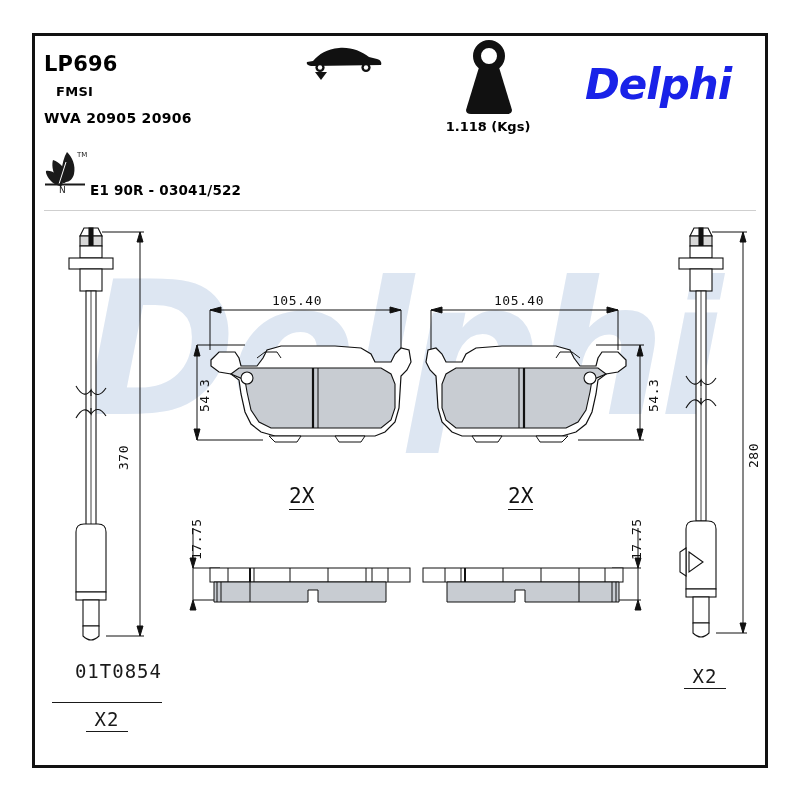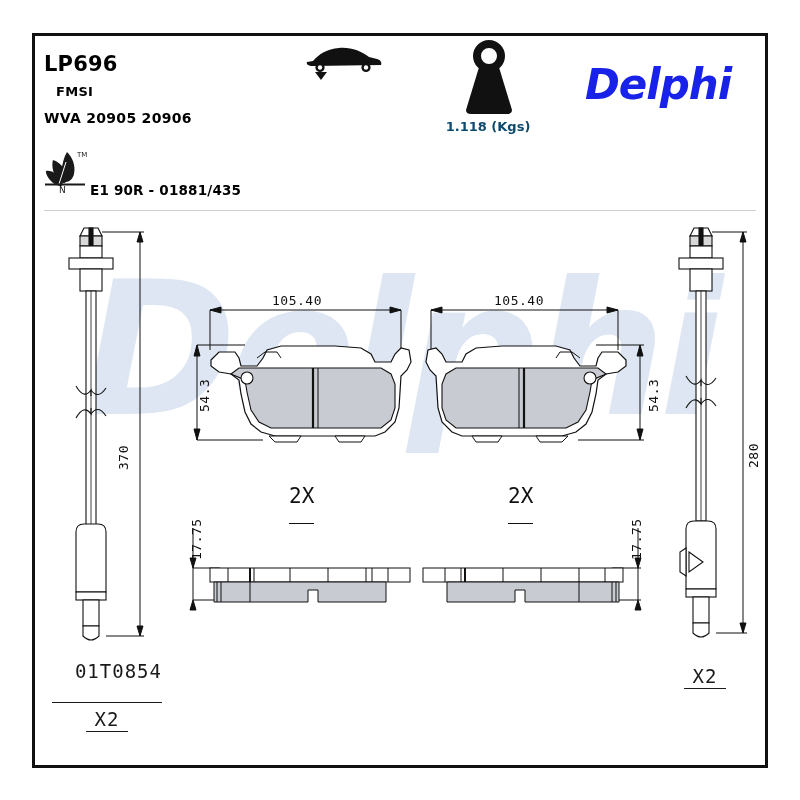--- a/index.html
+++ b/index.html
@@ -60,21 +60,21 @@
   }
   #hdr-homolog {
     position: absolute; left: 90px; top: 182px;
     font-size: 13.5px; font-weight: 700; color: #000; letter-spacing: .2px;
   }
   #leaf-mark {
     position: absolute; left: 44px; top: 148px; width: 46px; height: 46px;
   }
   #weight-label {
     position: absolute; left: 428px; top: 119px; width: 120px; text-align:center;
-    font-size: 13px; font-weight: 700; color: #0c4a6e;
+    font-size: 13px; font-weight: 700; color: #000000;
   }
   #delphi-logo {
     position: absolute; left: 585px; top: 60px;
     font-size: 42px; font-weight: 800; font-style: italic;
     color: #1922e8; letter-spacing: -1px;
     font-family: "DejaVu Sans", sans-serif;
   }
   #hdr-divider {
     position: absolute; left: 44px; top: 210px; width: 712px; height: 1px;
     background: #cfcfcf;
@@ -107,21 +107,21 @@
     font-size: 13px; color: #111;
     letter-spacing: .5px;
     white-space: nowrap;
   }
   .vert { transform-origin: 0 0; }
   .qtytxt {
     position: absolute;
     font-family: "DejaVu Sans Mono", monospace;
     font-size: 21px; color: #111;
     border-bottom: 1.3px solid #111;
-    padding-bottom: 15px;
+    padding-bottom: 1px;
     text-align: center;
   }
   svg { overflow: visible; }
 </style>
 </head>
 <body>
 
 <div id="sheet">
 
   <div id="watermark">Delphi</div>
@@ -136,21 +136,21 @@
 
     <svg id="leaf-mark" viewBox="0 0 46 46">
       <path d="M23 4 C28 9, 32 17, 30 26 C29 31, 25 34, 22 34 C19 33, 17 29, 17.5 24 C18 16, 20 9, 23 4 Z" fill="#1a1a1a"></path>
       <path d="M9 12 C16 14, 22 21, 23 29 C23.6 33, 21.5 35.5, 19 35 C14 34, 9.5 27, 8.6 20 C8.2 16.5, 8.4 13.8, 9 12 Z" fill="#1a1a1a"></path>
       <path d="M2 23 C8 22, 15 27, 18 33 C19.5 36, 18.2 38.2, 16 38 C11.5 37.5, 5 32.5, 2.8 27 C2 25.3, 1.8 23.8, 2 23 Z" fill="#1a1a1a"></path>
       <line x1="22" y1="14" x2="15" y2="36" stroke="#ffffff" stroke-width="1"></line>
       <line x1="1" y1="36.5" x2="41" y2="36.5" stroke="#1a1a1a" stroke-width="2"></line>
       <text x="15" y="45" font-family="DejaVu Sans, sans-serif" font-size="9" fill="#1a1a1a">N</text>
       <text x="33" y="9" font-family="DejaVu Sans, sans-serif" font-size="7" fill="#1a1a1a">TM</text>
     </svg>
-    <div id="hdr-homolog">E1 90R - 01881/435</div>
+    <div id="hdr-homolog">E1 90R - 03041/522</div>
 
     <svg style="position:absolute;left:303px;top:42px;" width="82" height="40" viewBox="0 0 82 40">
       <path d="M4 20 L10 19 C16 12, 24 7, 36 6 C48 5, 58 9, 66 15 L74 17 C78 18, 79 21, 78 23 L10 24 C5 24, 3 22, 4 20 Z" fill="#111"></path>
       <circle cx="17" cy="25.5" r="4.6" fill="#111"></circle>
       <circle cx="17" cy="25.5" r="2.2" fill="#fff"></circle>
       <circle cx="63" cy="25.5" r="4.6" fill="#111"></circle>
       <circle cx="63" cy="25.5" r="2.2" fill="#fff"></circle>
       <path d="M12 30 L24 30 L18 38 Z" fill="#111"></path>
     </svg>
 

